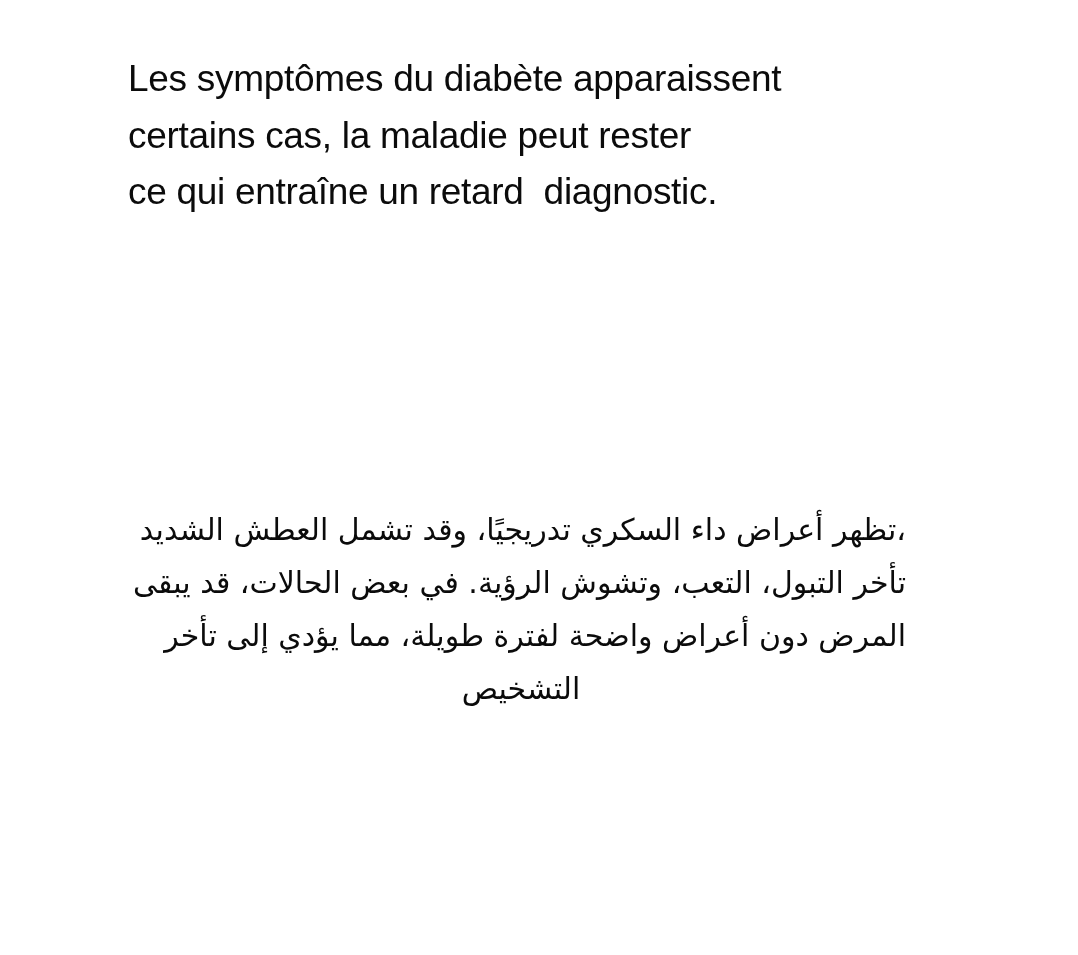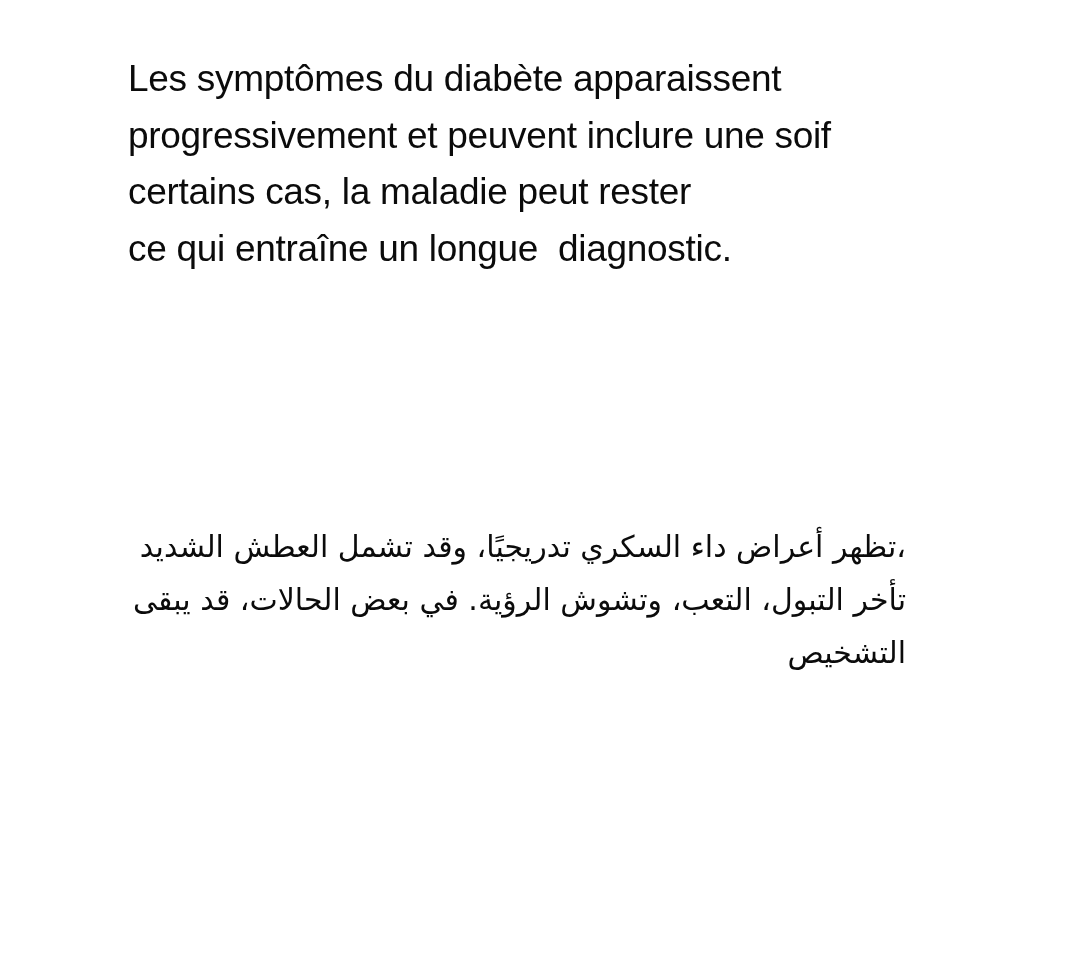--- a/index.html
+++ b/index.html
@@ -24,34 +24,34 @@
     line-height: 56.5px;
     letter-spacing: -0.3px;
     color: #0b0b0b;
   }
   .fr-line {
     white-space: pre; 
   }
   .ar-block {
     position: absolute;
     left: 128px;
-    top: 520px;
+    top: 503px;
     width: 778px;
     direction: rtl;
     font-size: 30px;
     line-height: 53px;
     color: #0b0b0b;
     font-family: "DejaVu Sans", sans-serif;
   }
   .ar-line {
     white-space: pre;
     text-align: right;
   }
   .ar-line.last {
-    text-align: right;
+    text-align: center;
     margin-left: 8px;
   }
   .watermark {
     position: absolute;
     left: 0;
     top: 890px;
     width: 1078px;
     text-align: center;
     direction: rtl;
     font-size: 40px;
@@ -60,26 +60,26 @@
     user-select: none;
   }
 </style>
 </head>
 <body>
 
 <div class="page">
 
   <div class="fr-block" lang="fr">
     <div class="fr-line">Les symptômes du diabète apparaissent</div>
-    <div class="fr-line">progressivement et peuvent inclure une soif</div>
     <div class="fr-line">certains cas, la maladie peut rester</div>
-    <div class="fr-line">ce qui entraîne un longue  diagnostic.</div>
+    <div class="fr-line">ce qui entraîne un retard  diagnostic.</div>
   </div>
 
   <div class="ar-block" lang="ar">
     <div class="ar-line">،تظهر أعراض داء السكري تدريجيًا، وقد تشمل العطش الشديد</div>
     <div class="ar-line">تأخر التبول، التعب، وتشوش الرؤية. في بعض الحالات، قد يبقى</div>
+    <div class="ar-line">المرض دون أعراض واضحة لفترة طويلة، مما يؤدي إلى تأخر</div>
     <div class="ar-line last">التشخيص</div>
   </div>
 
   <div class="watermark" lang="ar">خمسات</div>
 
 </div>
 
 </body></html>

